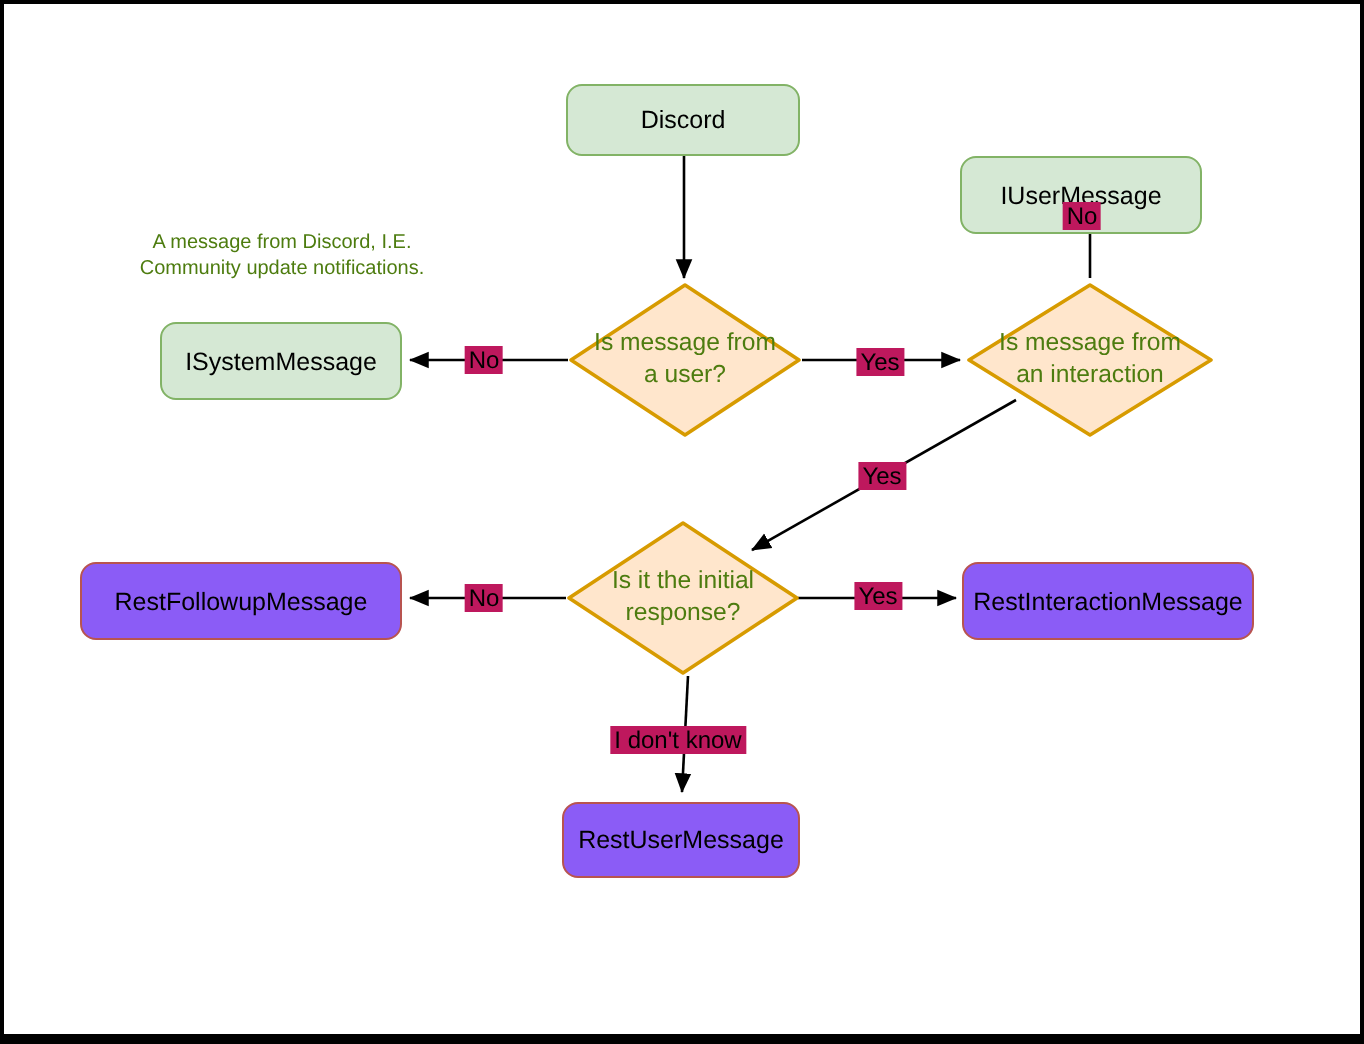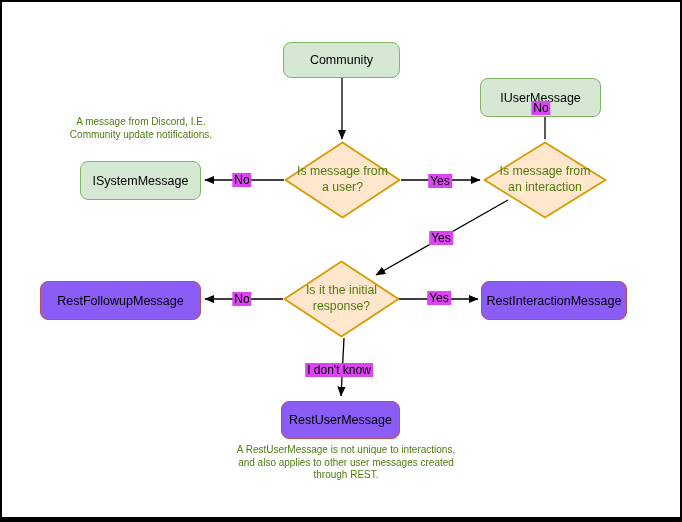--- a/index.html
+++ b/index.html
@@ -20,21 +20,21 @@
   .diamond { position:absolute; }
   .diamond svg { position:absolute; left:0; top:0; overflow:visible; }
   .diamond-label {
     position:absolute; left:0; top:0; right:0; bottom:0;
     display:flex; align-items:center; justify-content:center;
     text-align:center; white-space:pre-line; font-size:12.3px;
     line-height:1.3; color:#4d7c0f;
   }
   .edge-label {
     position:absolute; transform:translate(-50%,-50%);
-    background:#d946ef; padding:0 2px; font-size:12px; color:#000000;
+    background:#be185d; padding:0 2px; font-size:12px; color:#000000;
     white-space:nowrap;
   }
   .note {
     position:absolute; text-align:center; white-space:pre-line;
     font-size:10px; line-height:1.25; color:#4d7c0f;
   }
 </style>
 </head>
 <body>
 
@@ -52,21 +52,21 @@
       <line x1="399" y1="178" x2="478" y2="178" marker-end="url(#arrow)"></line>
       <line x1="543" y1="137" x2="543" y2="81" marker-end="url(#arrow)"></line>
       <line x1="506" y1="198" x2="374" y2="273" marker-end="url(#arrow)"></line>
       <line x1="281" y1="297" x2="203" y2="297" marker-end="url(#arrow)"></line>
       <line x1="397" y1="297" x2="476" y2="297" marker-end="url(#arrow)"></line>
       <line x1="342" y1="336" x2="339" y2="394" marker-end="url(#arrow)"></line>
     </g>
   </svg>
 
   <div class="node green" style="left:281px;top:40px;width:117px;height:36px;">
-    <span>Community</span>
+    <span>Discord</span>
   </div>
 
   <div class="node green" style="left:478px;top:40px;width:121px;height:39px;margin-top:36px;">
     <span>IUserMessage</span>
   </div>
 
   <div class="node green" style="left:78px;top:159px;width:121px;height:39px;">
     <span>ISystemMessage</span>
   </div>
 
@@ -109,17 +109,14 @@
   <span class="edge-label" style="left:240px;top:178px;">No</span>
   <span class="edge-label" style="left:438px;top:179px;">Yes</span>
   <span class="edge-label" style="left:539px;top:106px;">No</span>
   <span class="edge-label" style="left:439px;top:236px;">Yes</span>
   <span class="edge-label" style="left:240px;top:297px;">No</span>
   <span class="edge-label" style="left:437px;top:296px;">Yes</span>
   <span class="edge-label" style="left:337px;top:368px;">I don't know</span>
 
   <div class="note" style="left:33px;top:114px;width:212px;">A message from Discord, I.E.
 Community update notifications.</div>
-  <div class="note" style="left:193px;top:442px;width:302px;">A RestUserMessage is not unique to interactions,
-and also applies to other user messages created
-through REST.</div>
 
 </div>
 
 </body></html>

